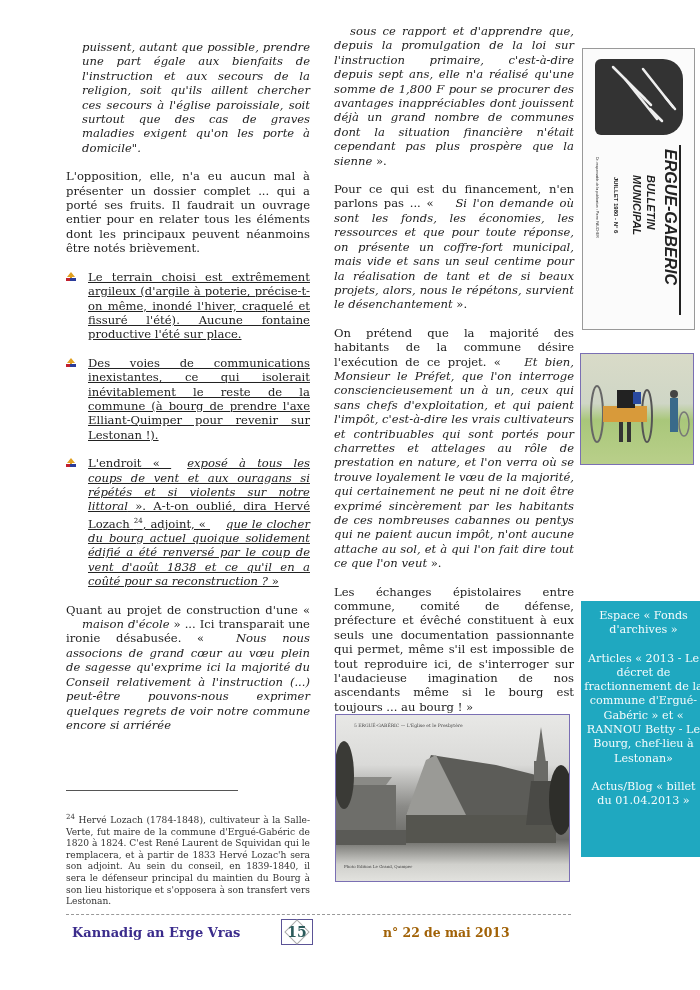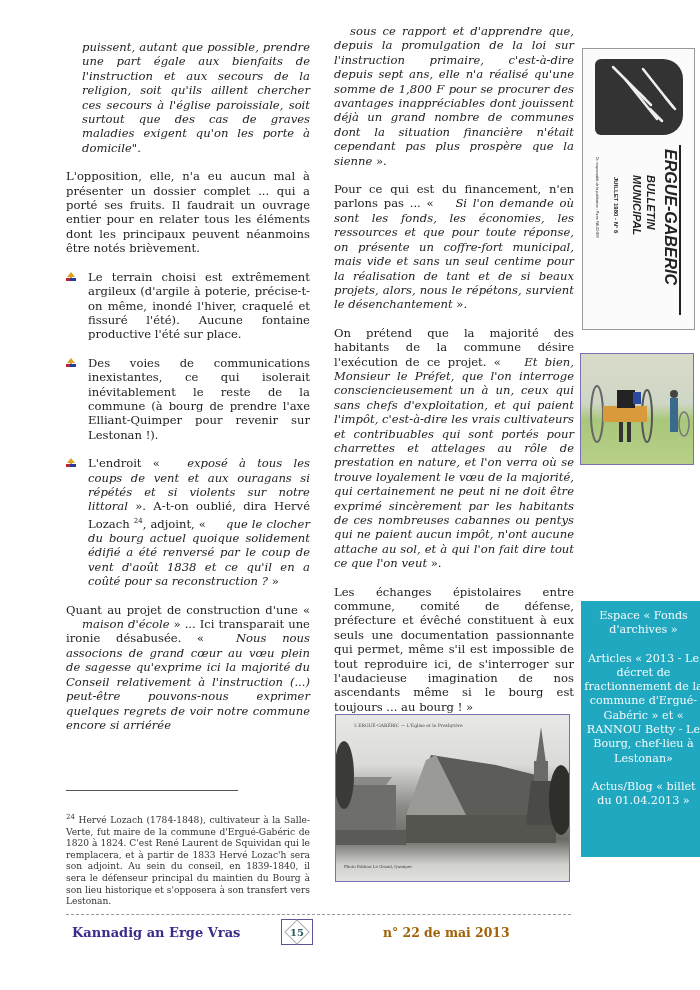--- a/index.html
+++ b/index.html
@@ -4,21 +4,21 @@
 <style>
   html, body { margin: 0; padding: 0; background: #ffffff; }
   body { width: 700px; height: 990px; position: relative; overflow: hidden;
          font-family: "DejaVu Serif", "Liberation Serif", serif; color: #222; }
   .col { position: absolute; font-size: 11.6px; line-height: 14.4px; text-align: justify; }
   .col p { margin: 0 0 14px 0; }
   .col .it { font-style: italic; margin-left: 16px; }
   #col1 { left: 66px; top: 40px; width: 244px; }
   #col2 { left: 334px; top: 24px; width: 240px; }
   ul.bullets { list-style: none; margin: 0 0 14px 0; padding: 0; }
-  ul.bullets li { position: relative; padding-left: 22px; margin-bottom: 14px; }
+  ul.bullets li { position: relative; padding-left: 22px; margin-bottom: 14px; text-decoration: underline; }
   .bullet-icon { position: absolute; left: 0; top: 2px; width: 10px; height: 10px; }
   .footnote-rule { position: absolute; left: 66px; top: 790px; width: 172px; border-top: 1px solid #555; }
   .footnote { position: absolute; left: 66px; top: 812px; width: 244px; font-size: 9.1px; line-height: 11.6px; text-align: justify; color: #333; }
   .footnote sup { font-size: 7px; }
   .cover-rot { position: absolute; left: 582px; top: 48px; width: 111px; height: 280px; border:1px solid #999; background:#fbfbfb;}
   .shield { position: absolute; left: 14px; top: 4px; width: 90px; height: 72px; background: #333;
             border-radius: 6px 20px 20px 6px; }
   .vert-text { position: absolute; writing-mode: vertical-rl; font-family: "Liberation Sans", sans-serif; font-weight: bold; font-style: italic; color: #222; }
   .sketch { position: absolute; left: 580px; top: 353px; width: 112px; height: 110px; border: 1px solid #7a6fb3; overflow: hidden;
             background: linear-gradient(180deg, #d9dbc8 0%, #cfd6c6 45%, #a9c77a 60%, #b9cf8a 100%); }
@@ -26,21 +26,21 @@
                  color: #f4fbfc; font-size: 11.2px; line-height: 14.3px; text-align: center; padding: 8px 2px; box-sizing: border-box; }
   .sidebar-box p { margin: 0 0 14px 0; }
   .photo { position: absolute; left: 335px; top: 714px; width: 233px; height: 166px; border: 1px solid #7a6fb3;
            background: linear-gradient(180deg, #e8e8e6 0%, #dadad8 30%, #8b8b88 55%, #6a6a66 75%, #d0d0cc 90%, #e2e2de 100%); overflow: hidden; }
   .photo-caption { position: absolute; left: 18px; top: 8px; font-size: 4.5px; color: #444; }
   .photo-credit { position: absolute; left: 8px; bottom: 12px; font-size: 4px; color: #444; }
   .footer-rule { position: absolute; left: 66px; top: 914px; width: 505px; border-top: 1px dashed #999; }
   .footer-left { position: absolute; left: 72px; top: 925px; font-weight: bold; font-size: 13px; color: #3b2c8c; }
   .footer-right { position: absolute; left: 383px; top: 925px; font-weight: bold; font-size: 12.4px; color: #a16207; }
   .page-badge { position: absolute; left: 281px; top: 919px; width: 30px; height: 24px; border: 1px solid #5b5396;
-                display: flex; align-items: center; justify-content: center; font-size: 10px; font-weight: bold; color: #2b5a5a; background: #fff; }
+                display: flex; align-items: center; justify-content: center; font-size: 14px; font-weight: bold; color: #2b5a5a; background: #fff; }
   .page-badge::before { content: ""; position: absolute; width: 16px; height: 16px; border: 1px solid #aaa; transform: rotate(45deg); }
 </style>
 </head>
 <body>
 
 <div id="col1" class="col">
   <p class="it">puissent, autant que possible, prendre une part égale aux bienfaits de l'instruction et aux secours de la religion, soit qu'ils aillent chercher ces secours à l'église paroissiale, soit surtout que des cas de graves maladies exigent qu'on les porte à domicile".</p>
   <p>L'opposition, elle, n'a eu aucun mal à présenter un dossier complet ... qui a porté ses fruits. Il faudrait un ouvrage entier pour en relater tous les éléments dont les principaux peuvent néanmoins être notés brièvement.</p>
   <ul class="bullets">
     <li>

